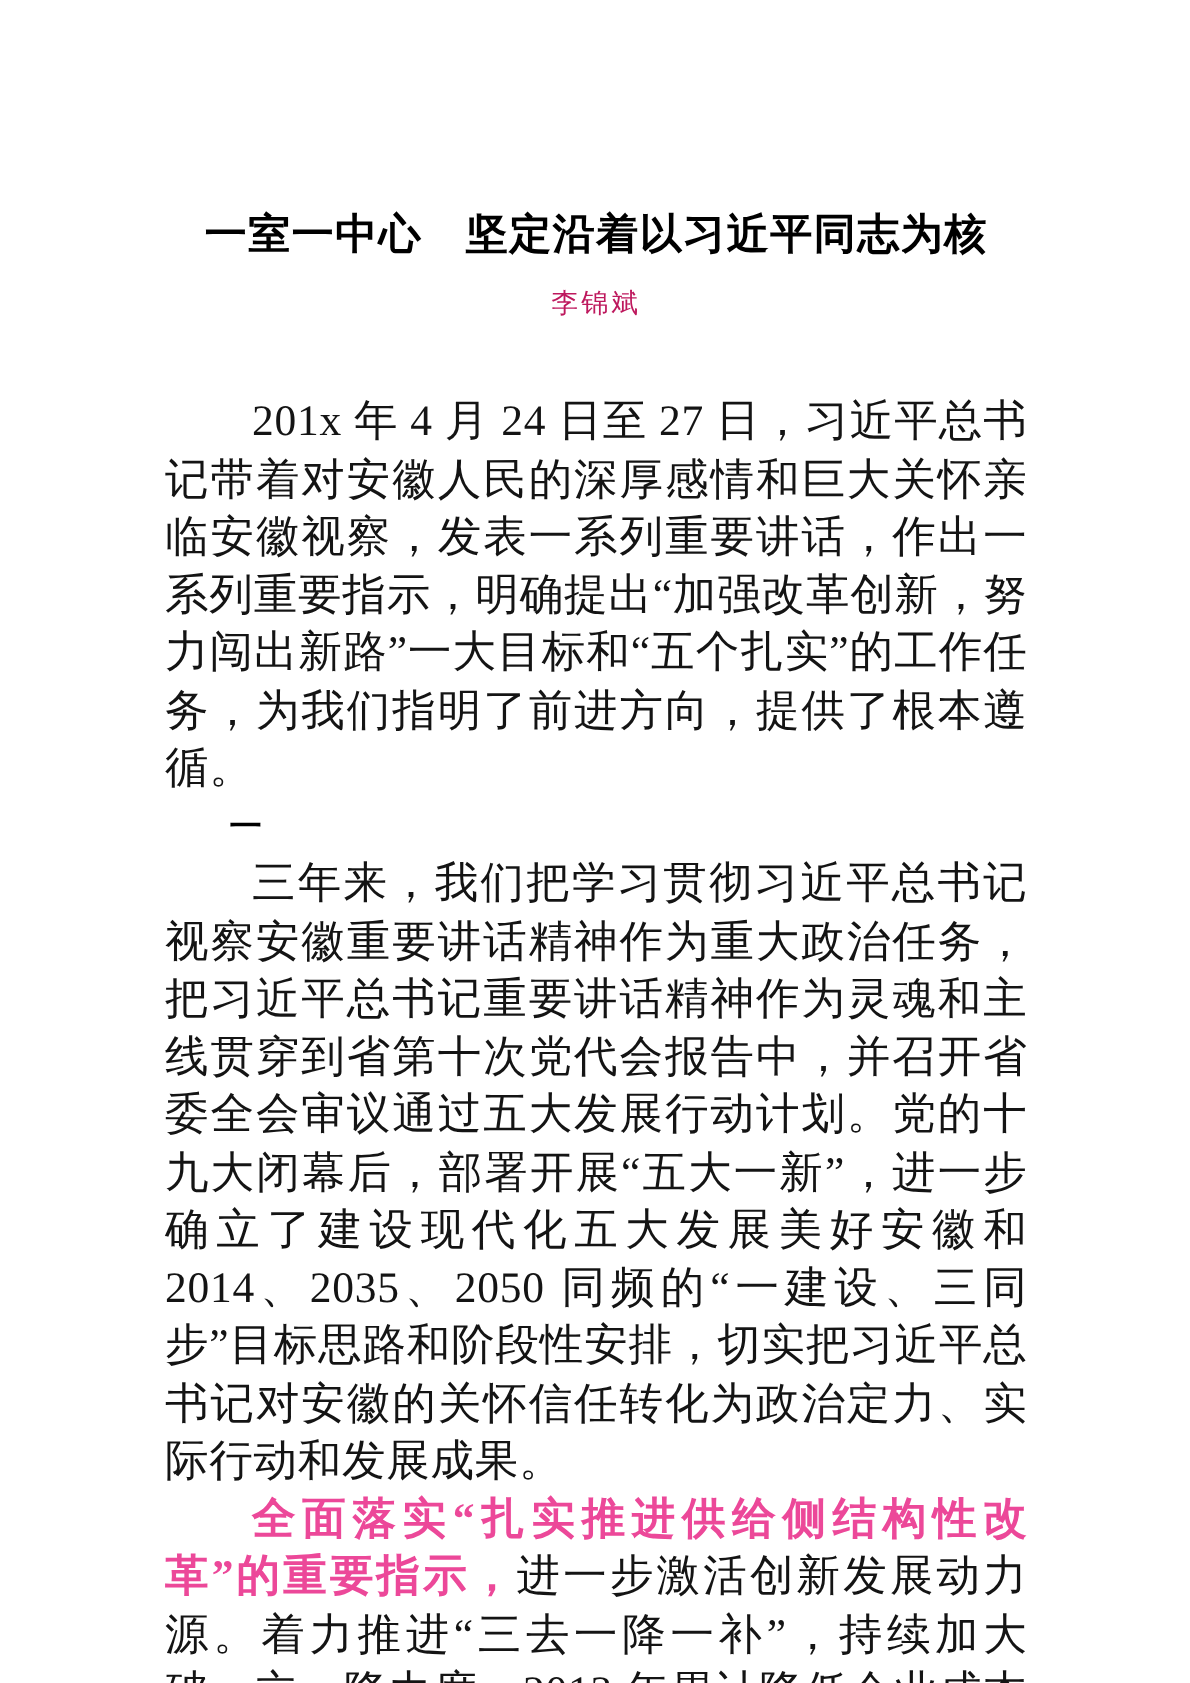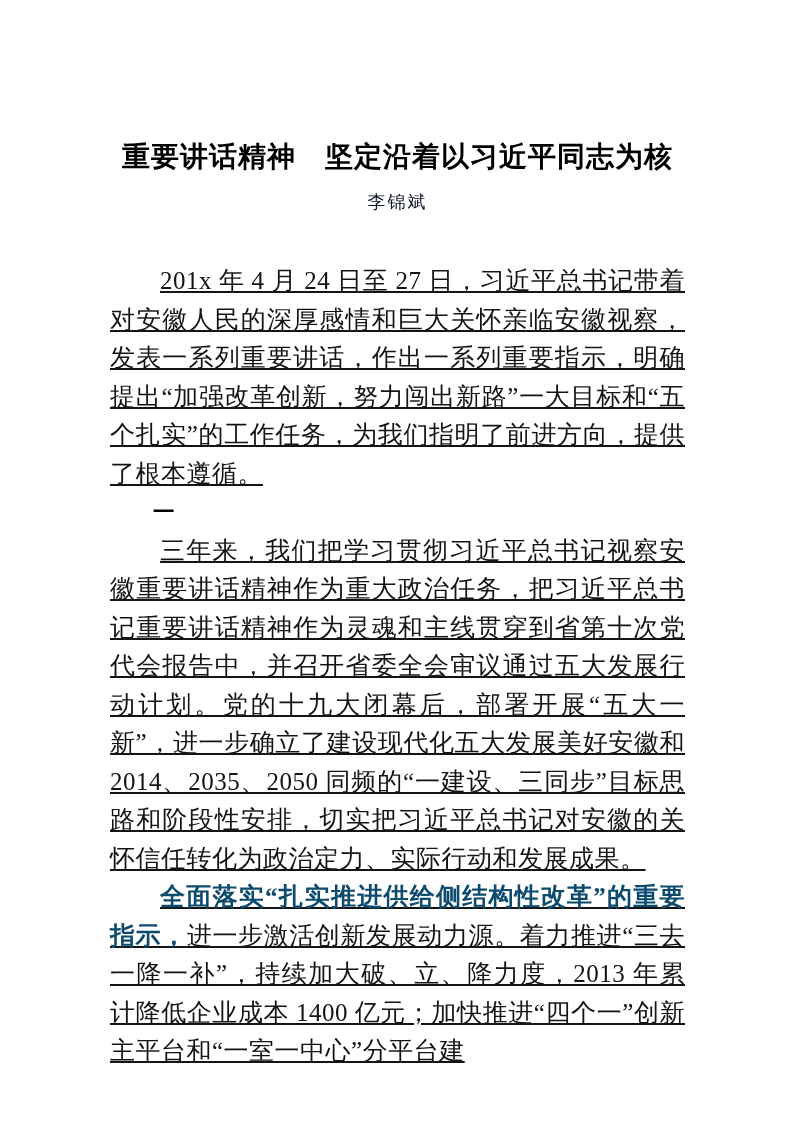--- a/index.html
+++ b/index.html
@@ -31,55 +31,54 @@
   .title-line {
     display: block;
     white-space: nowrap;
   }
   .author {
     margin-top: 13px;
     text-align: center;
     font-size: 18px;
     line-height: 26px;
     letter-spacing: 2px;
-    color: #0f172a;
+    color: #be185d;
   }
   .doc-body {
     margin-top: 47px;
   }
   .para {
     margin: 0;
-    font-size: 25px;
+    font-size: 29px;
     line-height: 38.5px;
     text-align: justify;
     text-indent: 2em;
     letter-spacing: 0.5px;
     color: #141414;
-    text-decoration: underline;
   }
   .section-heading {
     margin: 0;
     font-size: 21.5px;
     line-height: 38.5px;
     font-weight: bold;
     text-indent: 2em;
     color: #000000;
   }
   .bold-lead {
     font-weight: bold;
-    color: #0c4a6e;
+    color: #ec4899;
   }
 </style>
 </head>
 <body>
 
 <div class="page">
 
   <h1 class="title">
-    <span class="title-line">重要讲话精神　坚定沿着以习近平同志为核</span>
+    <span class="title-line">一室一中心　坚定沿着以习近平同志为核</span>
   </h1>
 
   <div class="author">李锦斌</div>
 
   <div class="doc-body">
 
     <p class="para">201x 年 4 月 24 日至 27 日，习近平总书记带着对安徽人民的深厚感情和巨大关怀亲临安徽视察，发表一系列重要讲话，作出一系列重要指示，明确提出“加强改革创新，努力闯出新路”一大目标和“五个扎实”的工作任务，为我们指明了前进方向，提供了根本遵循。</p>
 
     <p class="section-heading">一</p>
 

